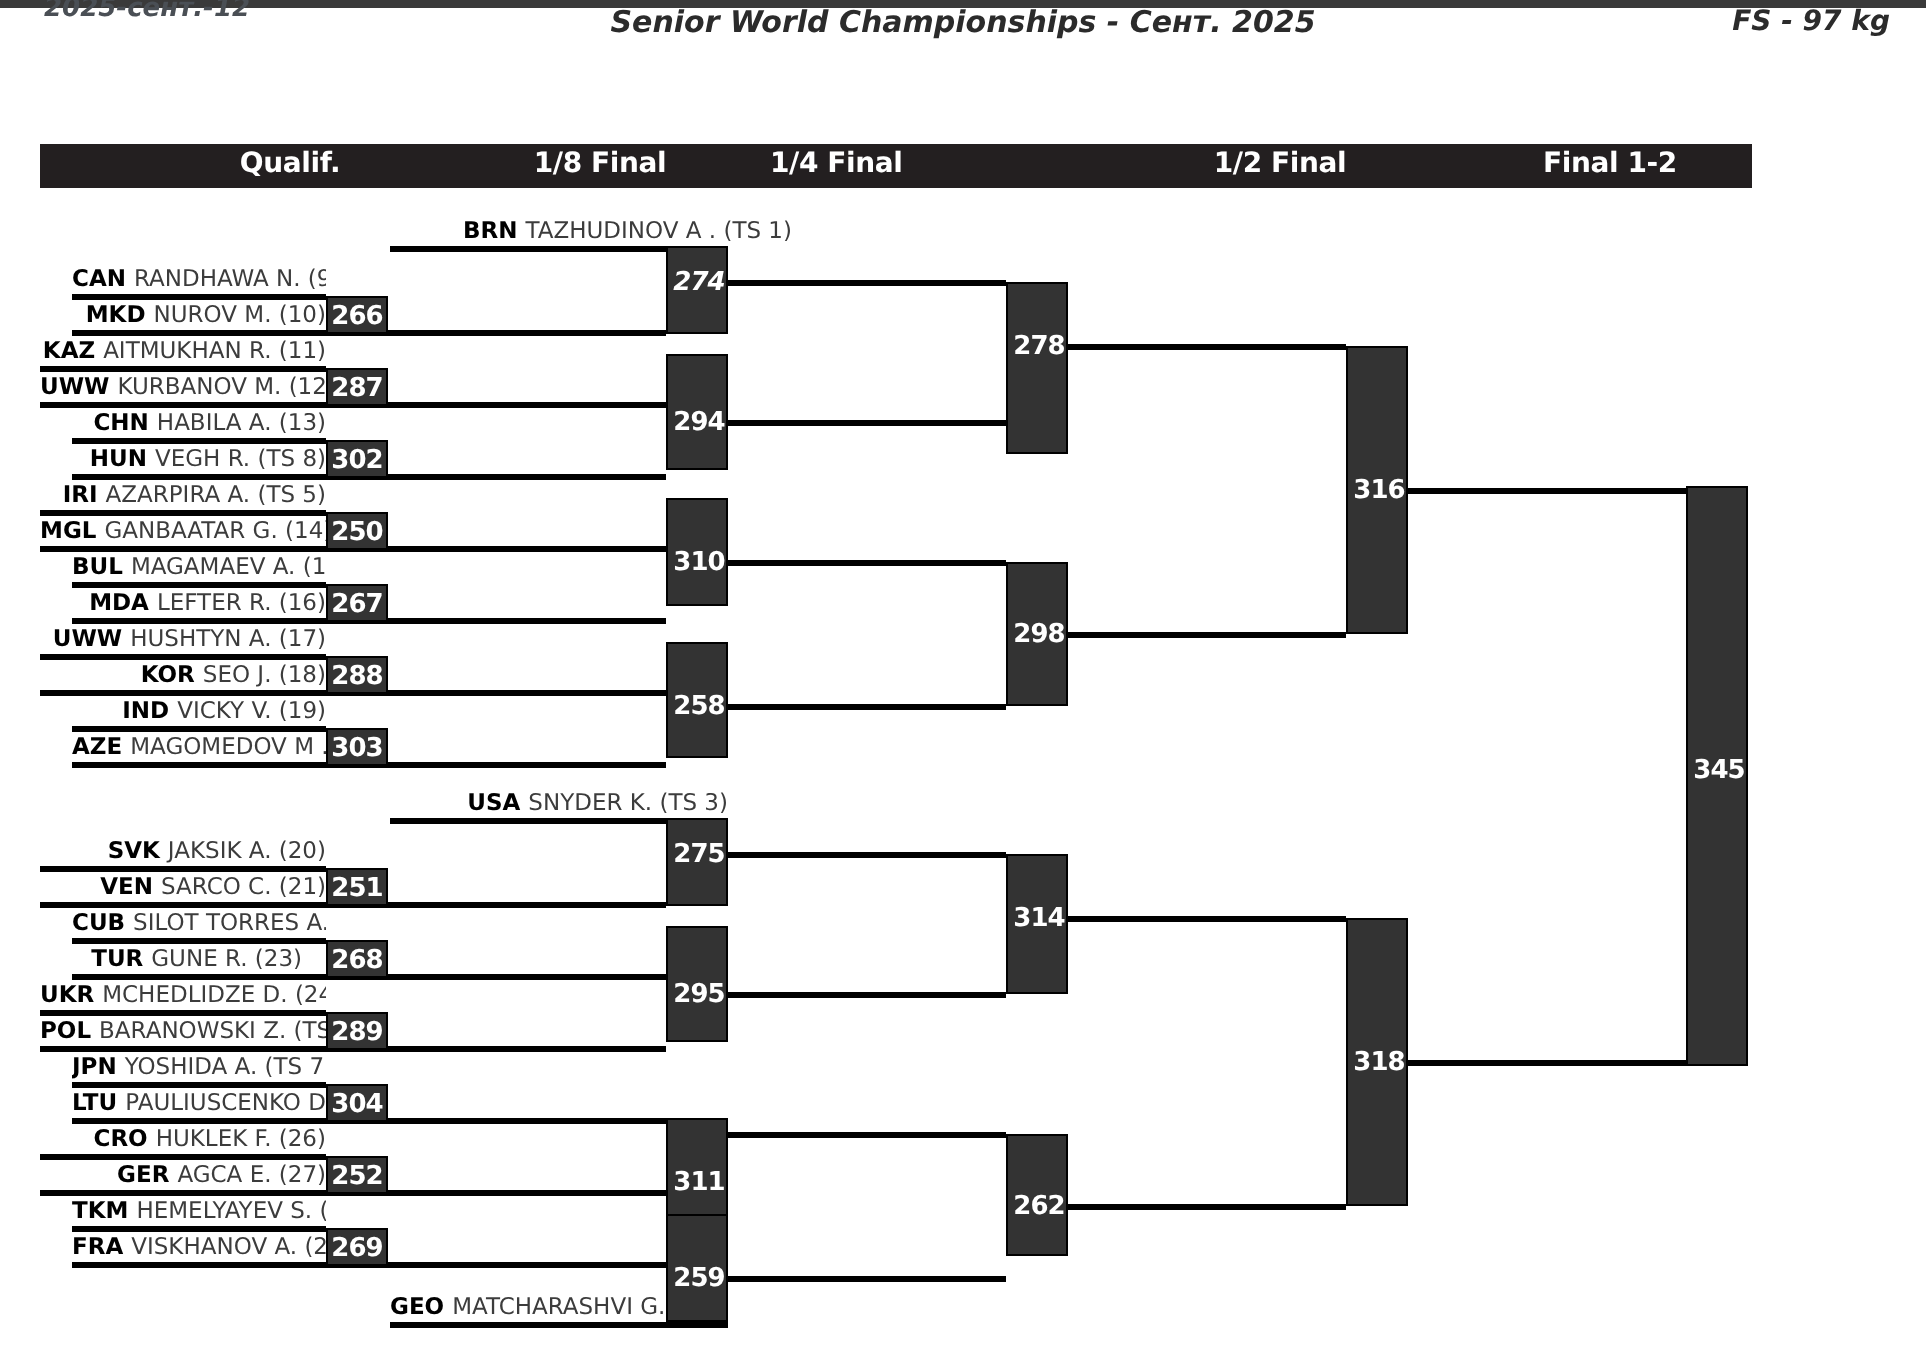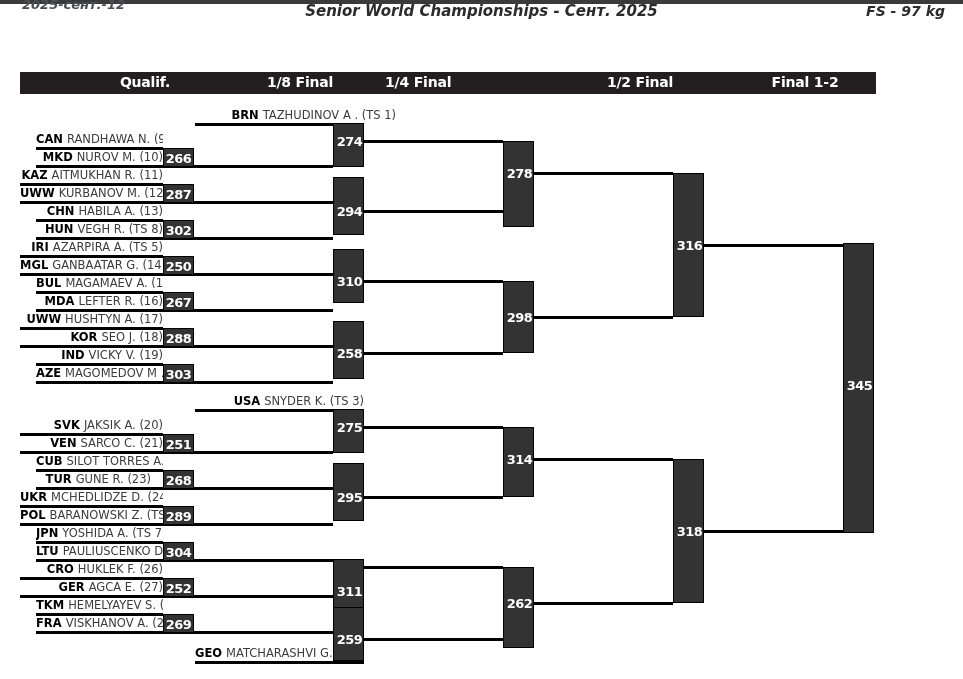--- a/index.html
+++ b/index.html
@@ -161,21 +161,21 @@
     <div class="uline" style="left: 36px; top: 613px; width: 127px;"></div>
     <div class="row" style="left: 36px; top: 615px; width: 127px;"><b>FRA </b><i>VISKHANOV A. (29)</i></div>
     <div class="uline" style="left: 36px; top: 631px; width: 158px;"></div>
     <div class="chip" style="left: 163px; top: 614px;">269</div>
     <div class="row" style="left: 195px; top: 107px; width: 169px; margin-left: 32px;"><b>BRN </b><i>TAZHUDINOV A . (TS 1)</i></div>
     <div class="uline" style="left: 195px; top: 123px; width: 169px;"></div>
     <div class="row" style="left: 195px; top: 393px; width: 169px;"><b>USA </b><i>SNYDER K. (TS 3)</i></div>
     <div class="uline" style="left: 195px; top: 409px; width: 169px;"></div>
     <div class="row" style="left: 195px; top: 645px; width: 169px;"><b>GEO </b><i>MATCHARASHVI G. (TS 2)</i></div>
     <div class="uline" style="left: 195px; top: 661px; width: 169px;"></div>
-    <div class="vbox" style="left: 333px; top: 123px; height: 44px;">
+    <div class="vbox" style="left: 333px; top: 123px; height: 44px; font-style: italic;">
       <span style="top: 10px;">274</span>
     </div>
     <div class="vbox" style="left: 333px; top: 177px; height: 58px;">
       <span style="top: 26px;">294</span>
     </div>
     <div class="vbox" style="left: 333px; top: 249px; height: 54px;">
       <span style="top: 24px;">310</span>
     </div>
     <div class="vbox" style="left: 333px; top: 321px; height: 58px;">
       <span style="top: 24px;">258</span>
@@ -194,21 +194,21 @@
     </div>
     <div class="vbox" style="left: 503px; top: 141px; height: 86px;">
       <span style="top: 24px;">278</span>
     </div>
     <div class="vbox" style="left: 503px; top: 281px; height: 72px;">
       <span style="top: 28px;">298</span>
     </div>
     <div class="vbox" style="left: 503px; top: 427px; height: 70px;">
       <span style="top: 24px;">314</span>
     </div>
-    <div class="vbox" style="left: 503px; top: 567px; height: 81px;">
+    <div class="vbox" style="left: 503px; top: 567px; height: 61px;">
       <span style="top: 28px;">262</span>
     </div>
     <div class="vbox" style="left: 673px; top: 173px; height: 144px;">
       <span style="top: 64px;">316</span>
     </div>
     <div class="vbox" style="left: 673px; top: 459px; height: 144px;">
       <span style="top: 64px;">318</span>
     </div>
     <div class="vbox" style="left: 843px; top: 243px; height: 290px;">
       <span style="top: 134px;">345</span>

